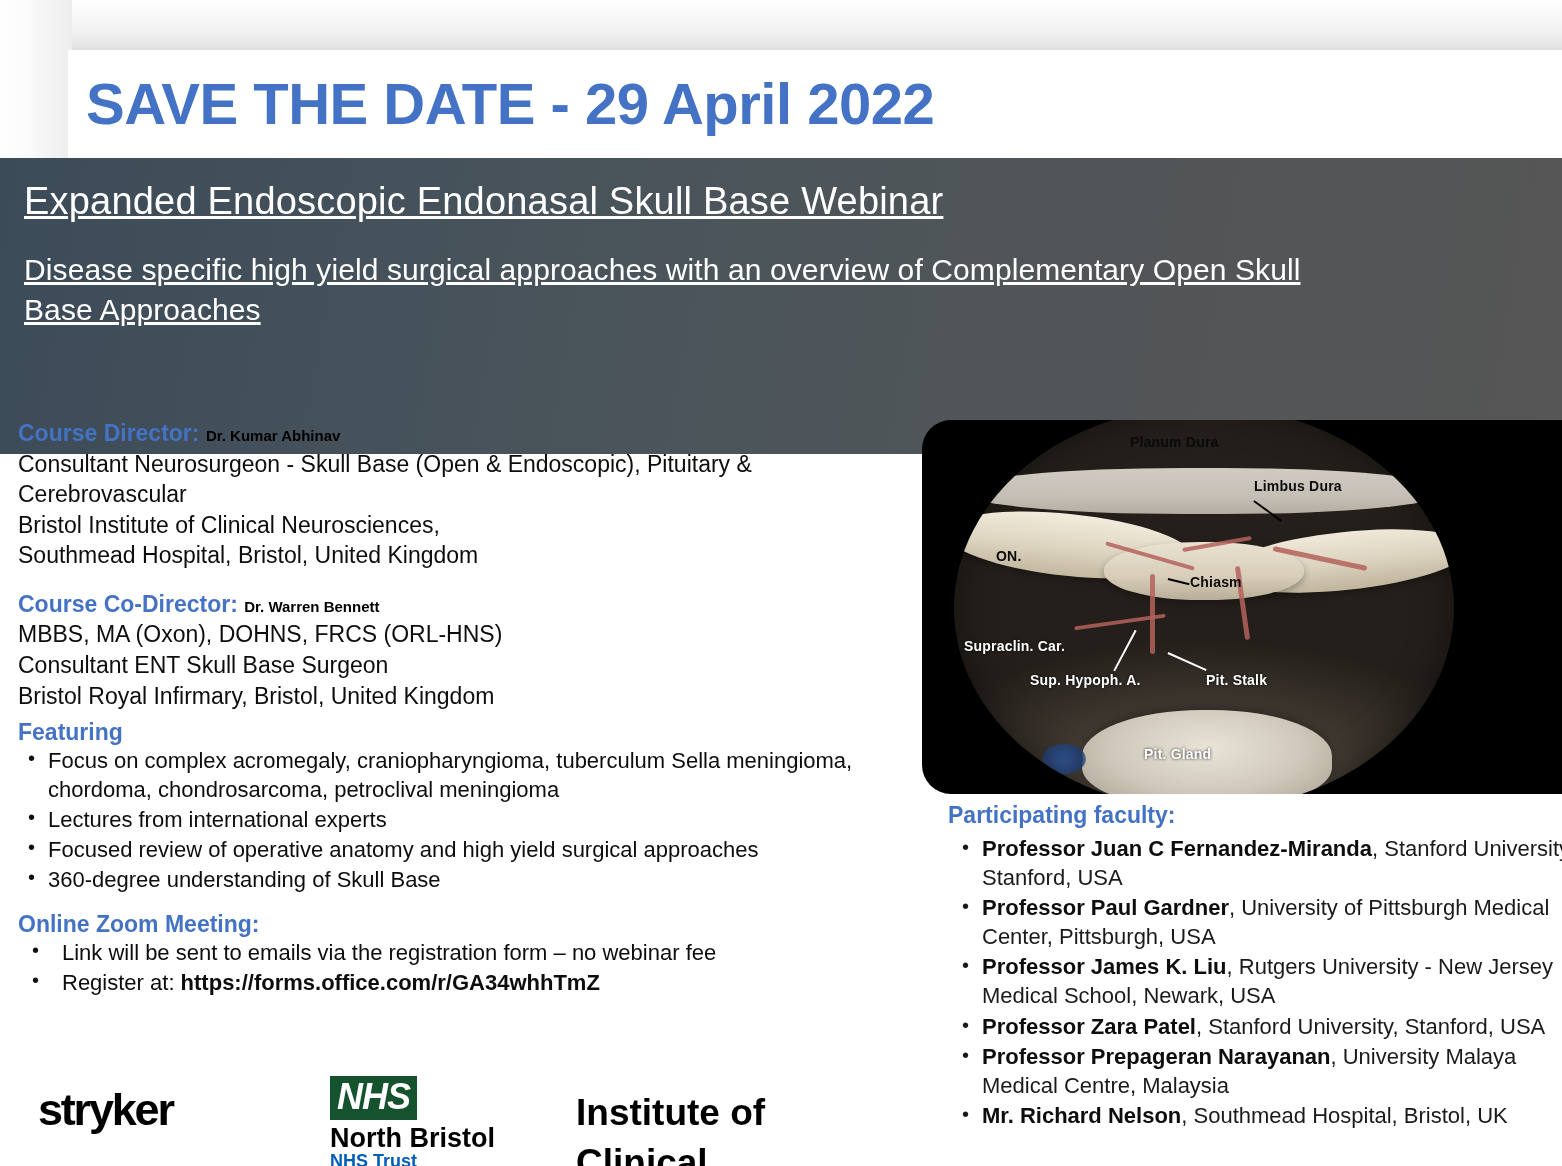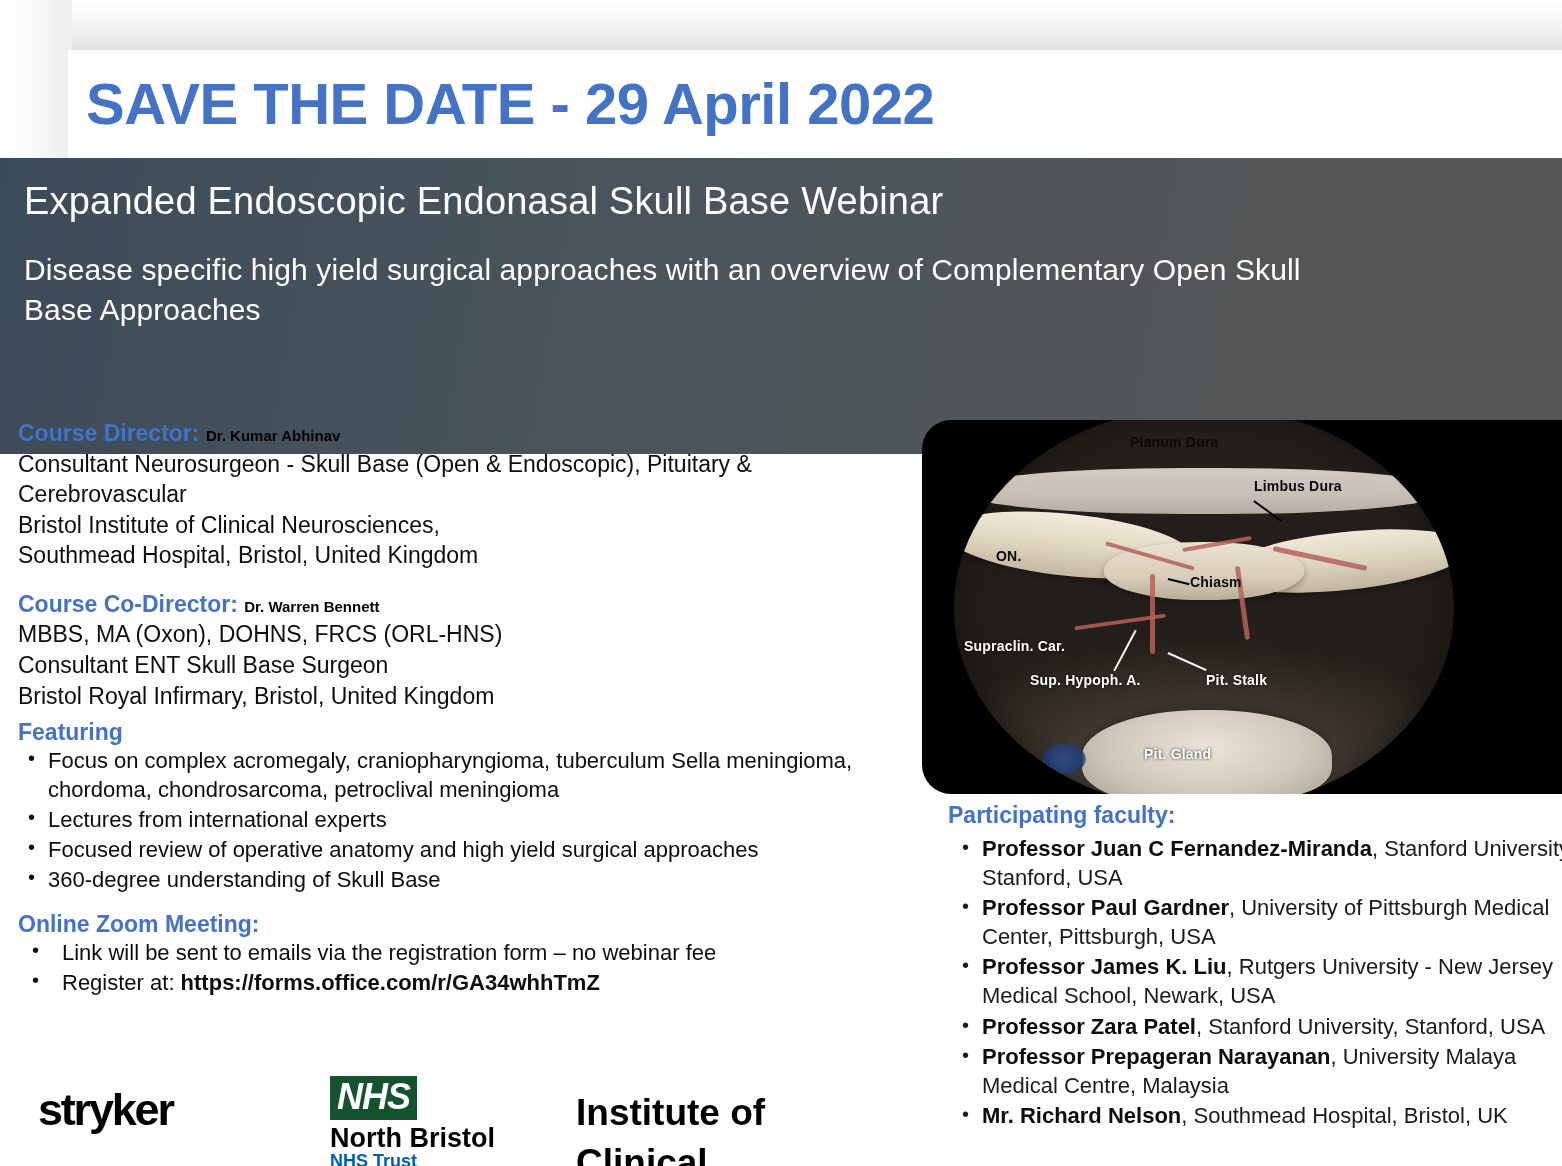--- a/index.html
+++ b/index.html
@@ -52,20 +52,21 @@
 
   
   .banner {
     position: absolute;
     left: 0; top: 158px;
     width: 1562px; height: 296px;
     background: linear-gradient(100deg, #3C4B58 0%, #44515B 22%, #4C555A 48%, #525557 72%, #565656 100%);
     color: #ffffff;
     box-sizing: border-box;
     padding: 22px 40px 0 24px;
+    text-decoration: underline;
   }
   .banner-title {
     font-size: 38px;
     font-weight: normal;
     line-height: 1.15;
     margin-bottom: 26px;
     letter-spacing: .2px;
   }
   .banner-sub {
     font-size: 30px;

